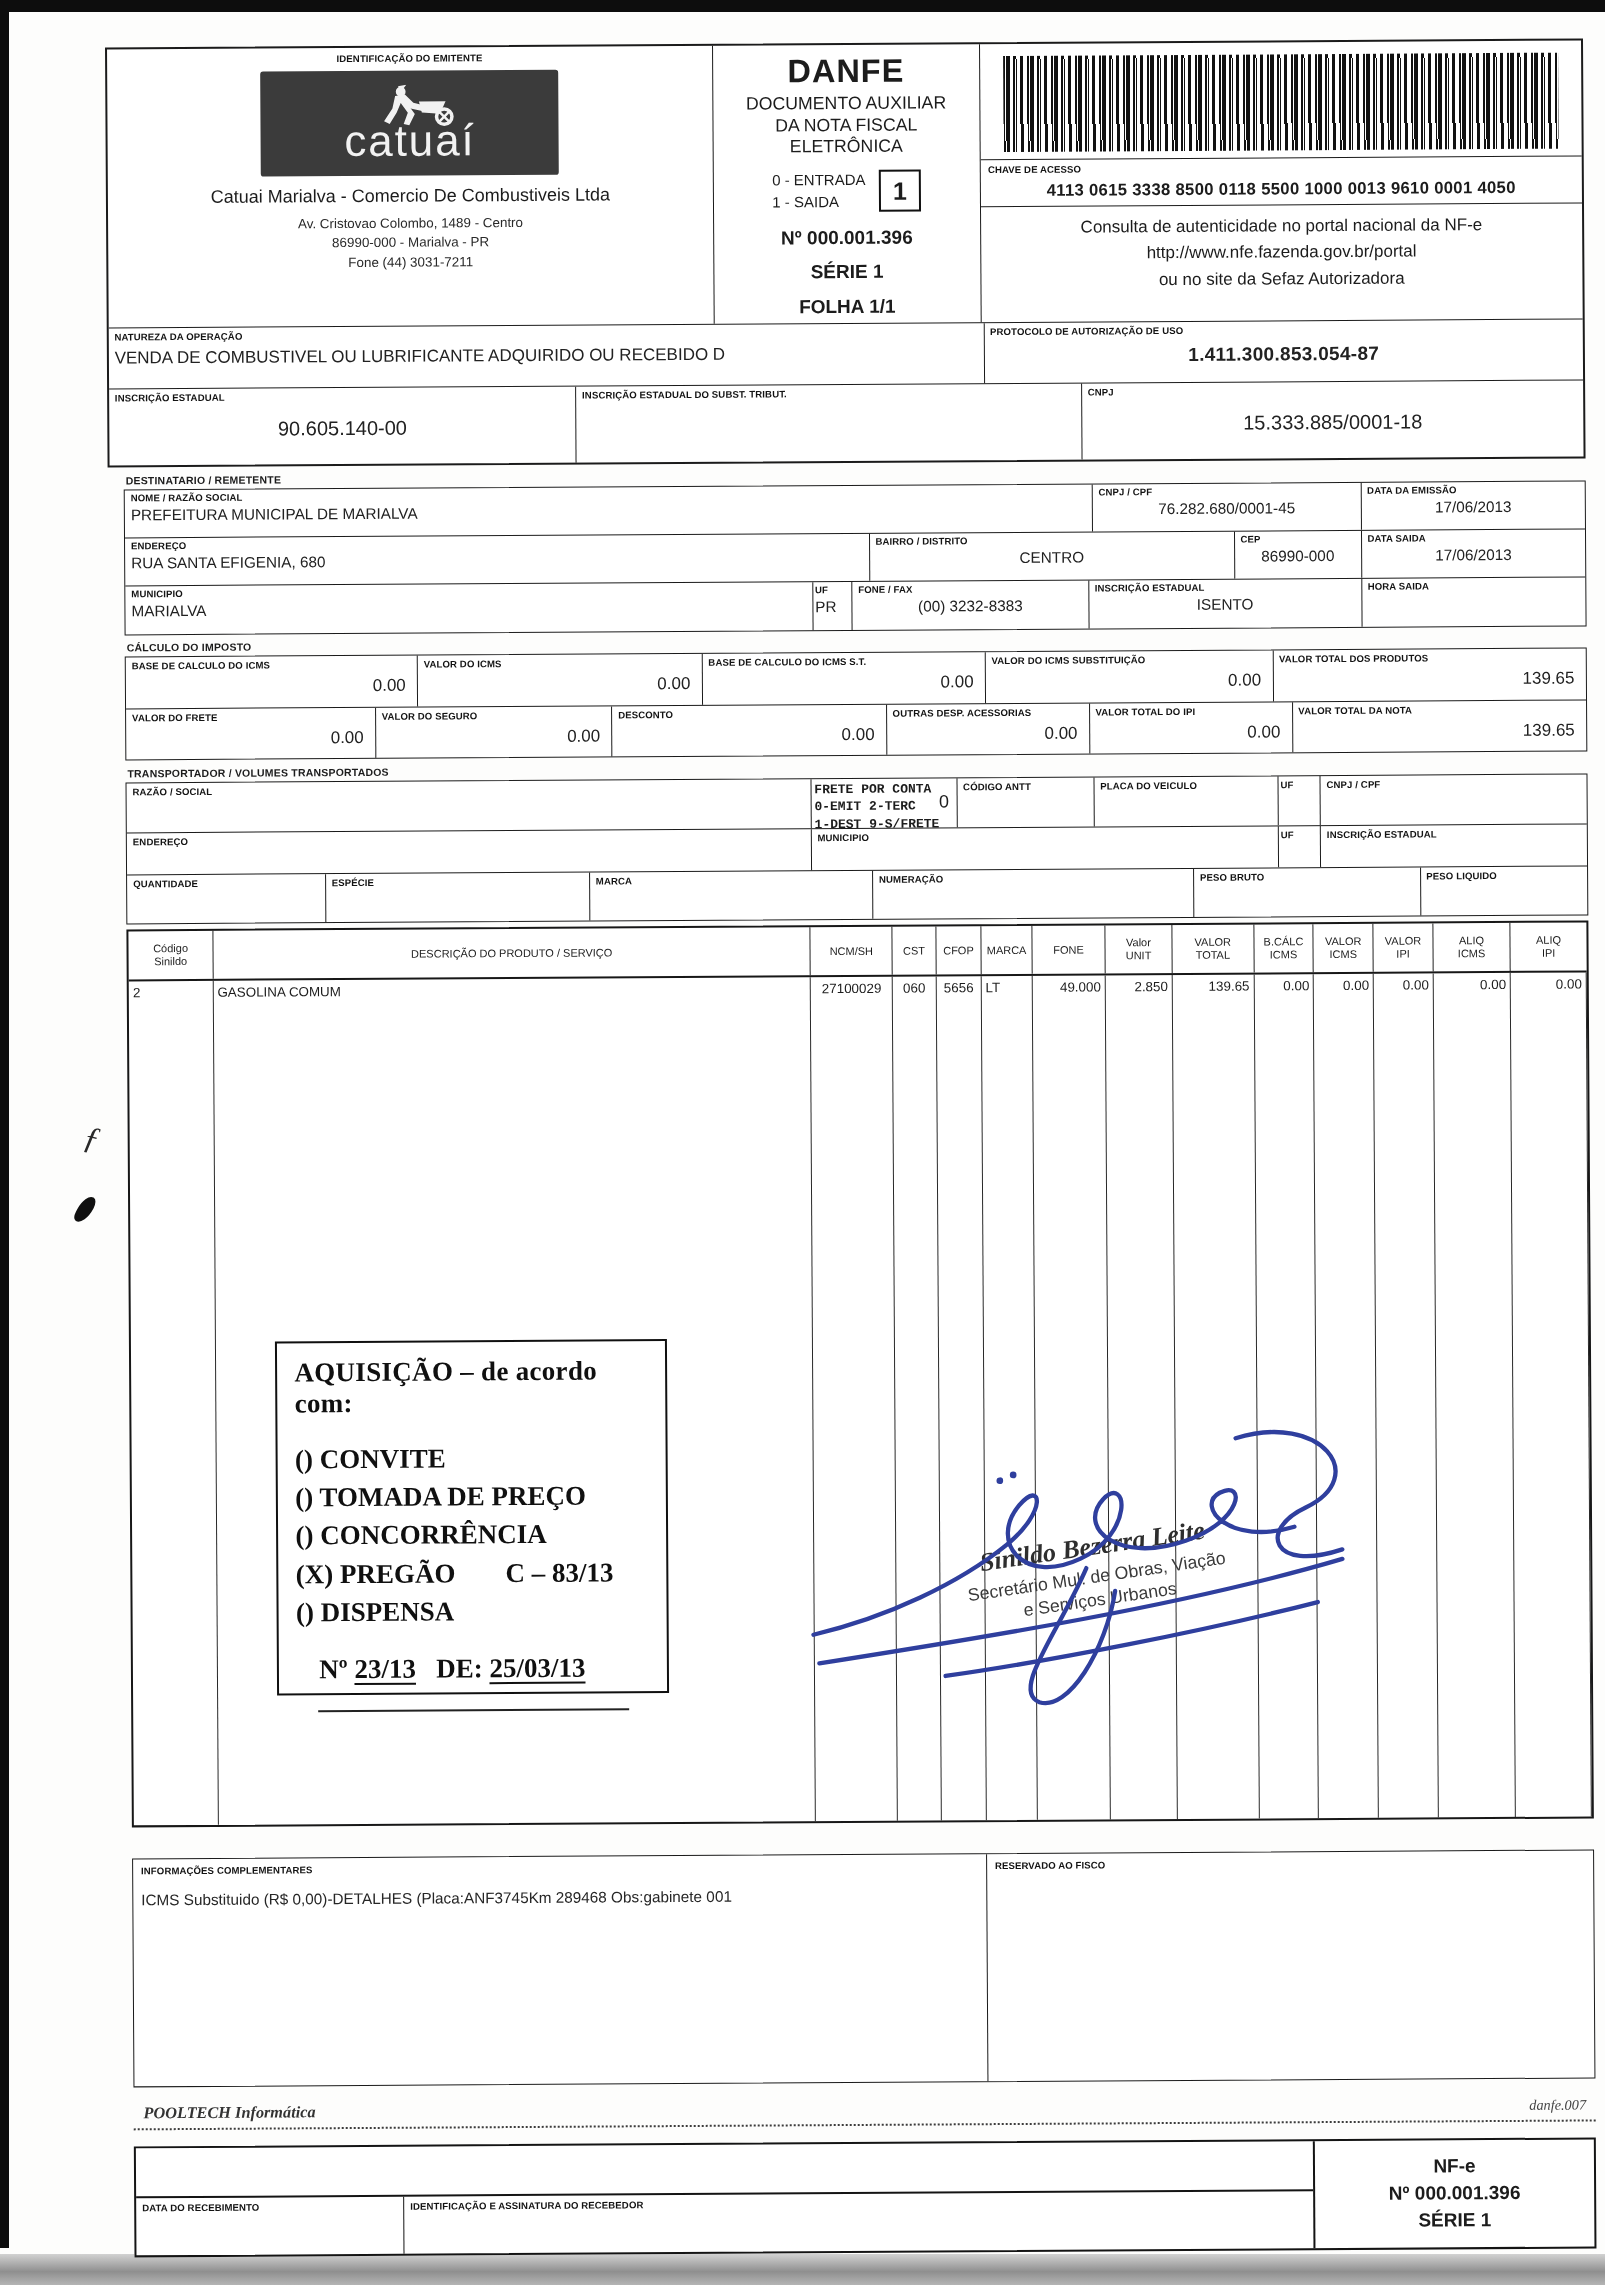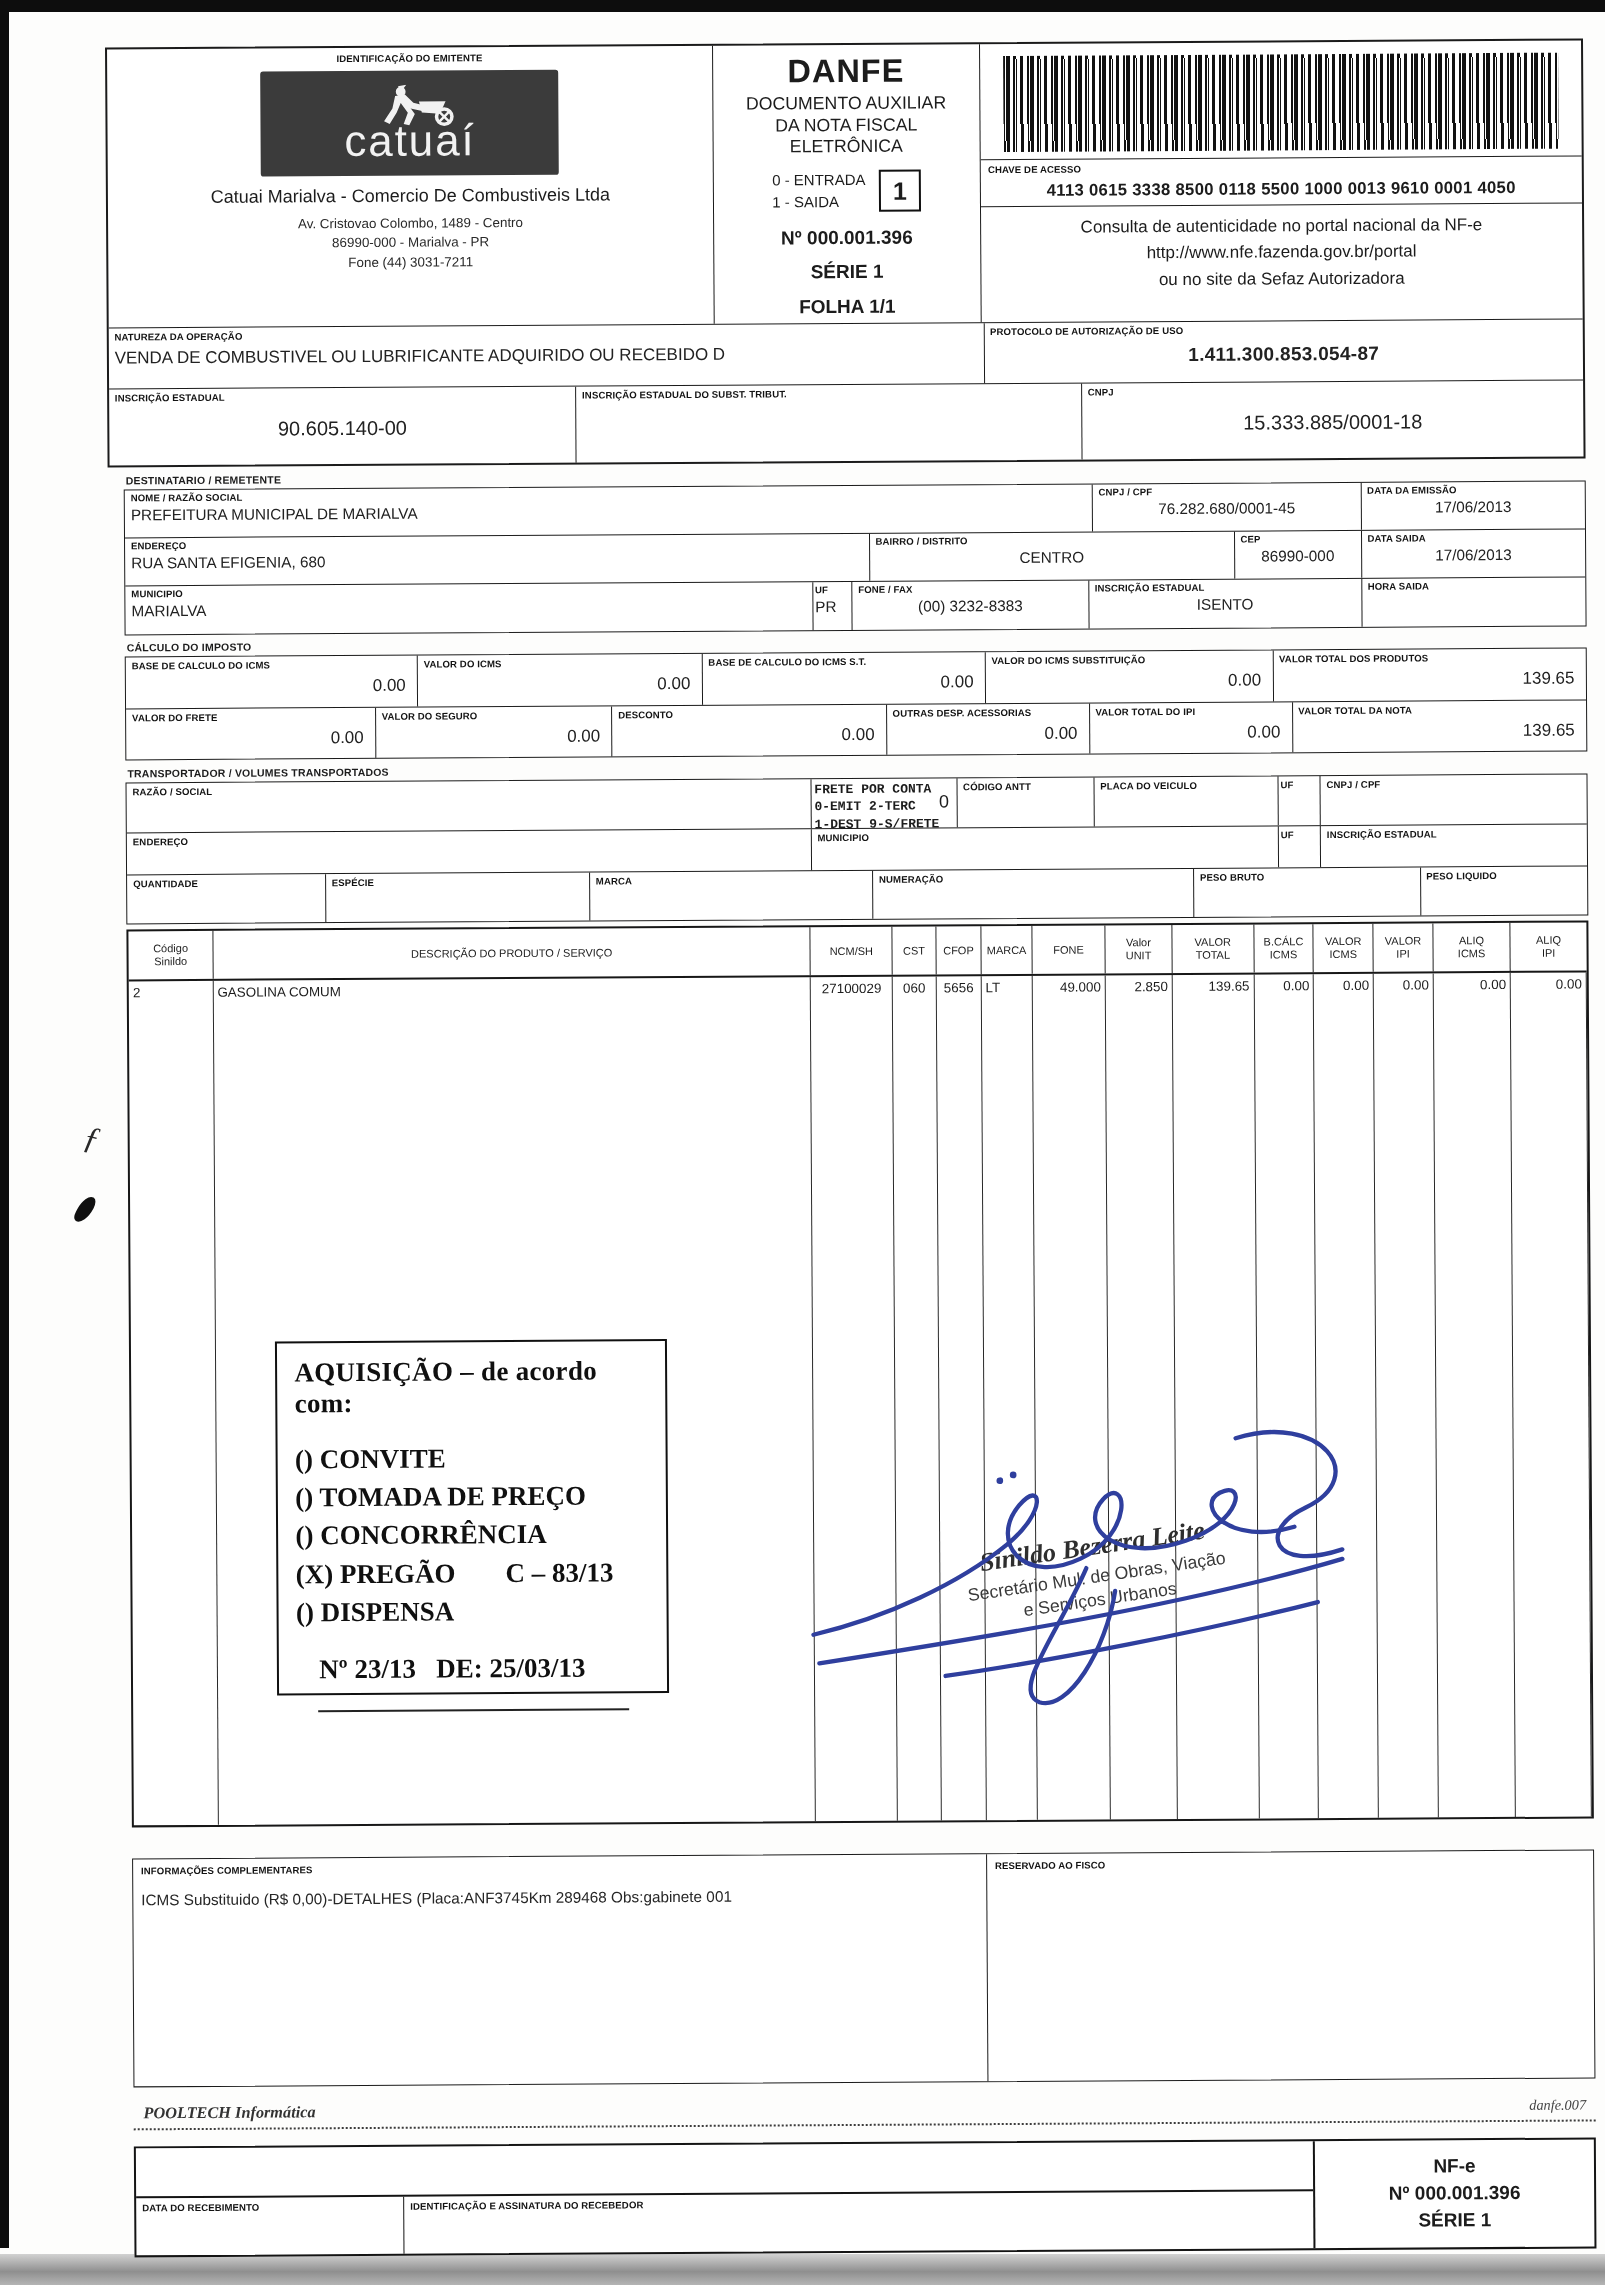--- a/index.html
+++ b/index.html
@@ -96,21 +96,21 @@
   .pbody .bcell:last-child { border-right:none; }
   .w0{width:5.8%;} .w1{width:41%;} .w2{width:5.6%;} .w3{width:3%;} .w4{width:3.1%;} .w5{width:3.5%;}
   .w6{width:5%;} .w7{width:4.6%;} .w8{width:5.6%;} .w9{width:4.1%;} .w10{width:4.1%;} .w11{width:4.1%;} .w12{width:5.3%;} .w13{width:5.2%;}
 
   
   .stamp { position:absolute; left:144px; top:361px; width:392px; height:354px; border:2.9px solid #101010; background:rgba(255,255,255,.97); padding:13.4px 17px 0; font-family:"Liberation Serif",serif; font-weight:bold; color:#101010; z-index:3; }
   .stamp-title { font-size:27px; letter-spacing:0.3px; }
   .stamp-opts { margin-top:21px; font-size:27px; line-height:1.42; }
   .stamp-opts .code { margin-left:50px; }
   .stamp-num { margin-top:23px; font-size:27px; padding-left:23px; }
-  .stamp-num .u { text-underline-offset:4.8px; }
+  .stamp-num .u { text-decoration:underline; text-underline-offset:4.8px; }
   .stamp-line { margin:25px auto 0; width:88%; border-top:2.4px solid #222; }
 
   
   .sig-zone { position:absolute; left:669px; top:411px; width:593px; height:344px; z-index:2; }
   .sig-stamp { position:absolute; left:113px; top:145px; width:363px; text-align:center; transform:rotate(-8deg); color:#2e2e2e; }
   .sig-stamp .nm { font-family:"Liberation Serif",serif; font-style:italic; font-weight:bold; font-size:26px; }
   .sig-stamp .rl { font-size:17.7px; line-height:1.3; margin-top:3.8px; color:#3a3a3a; }
   .sig-svg { position:absolute; left:0; top:0; }
 
   

